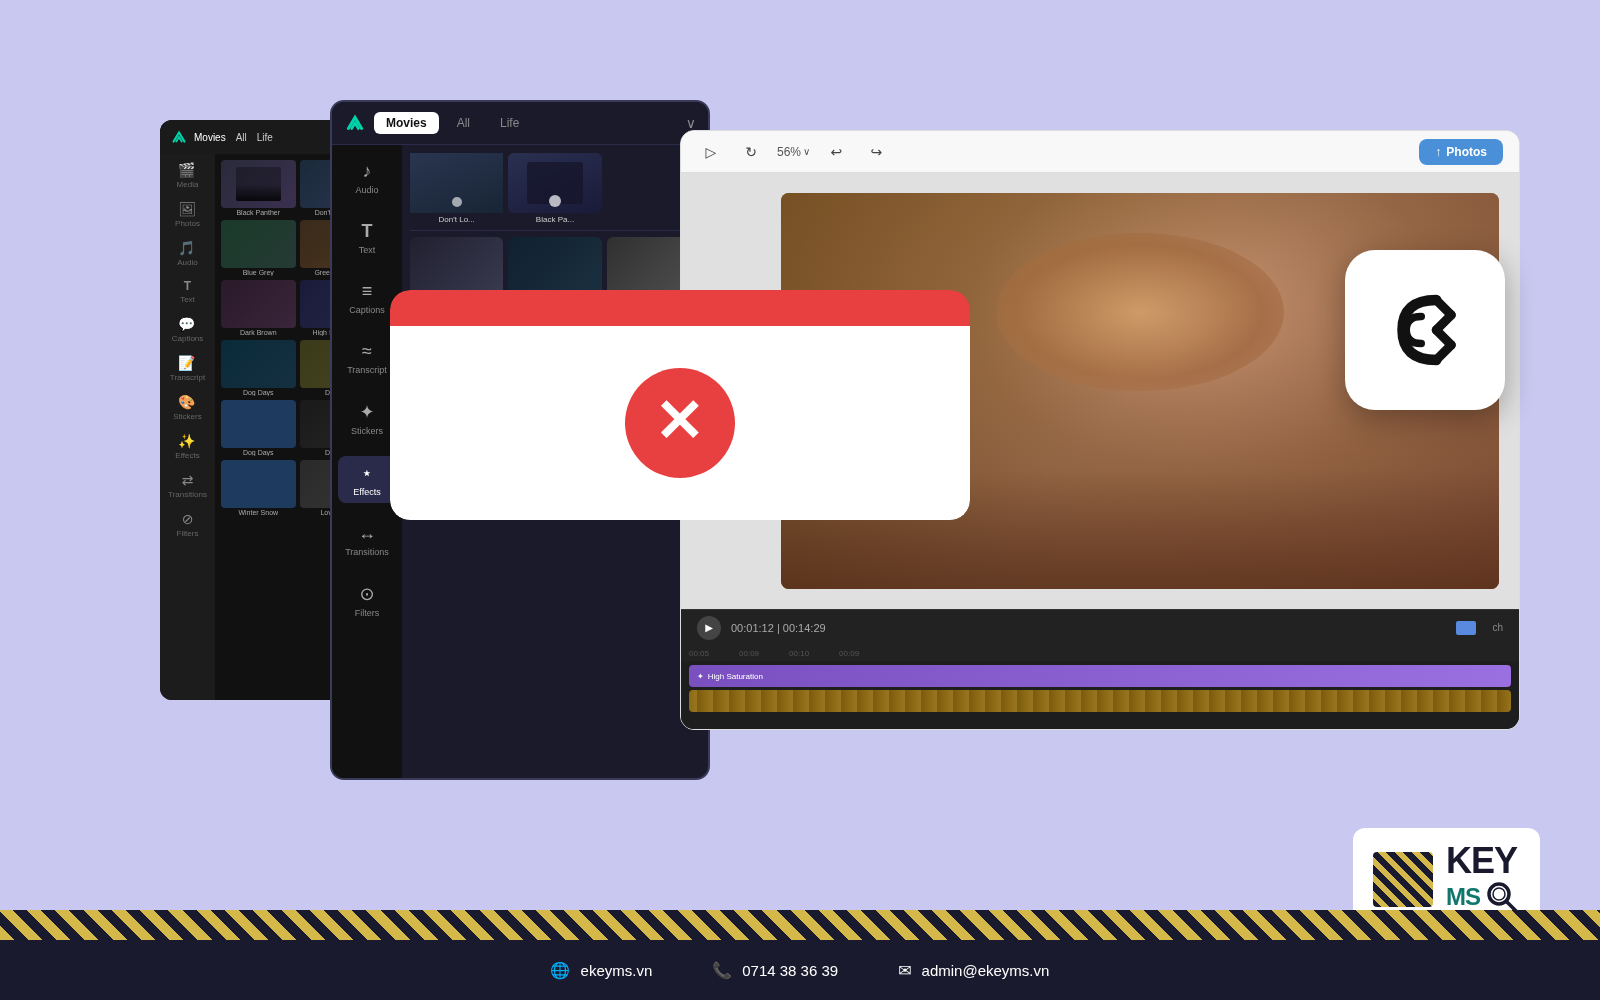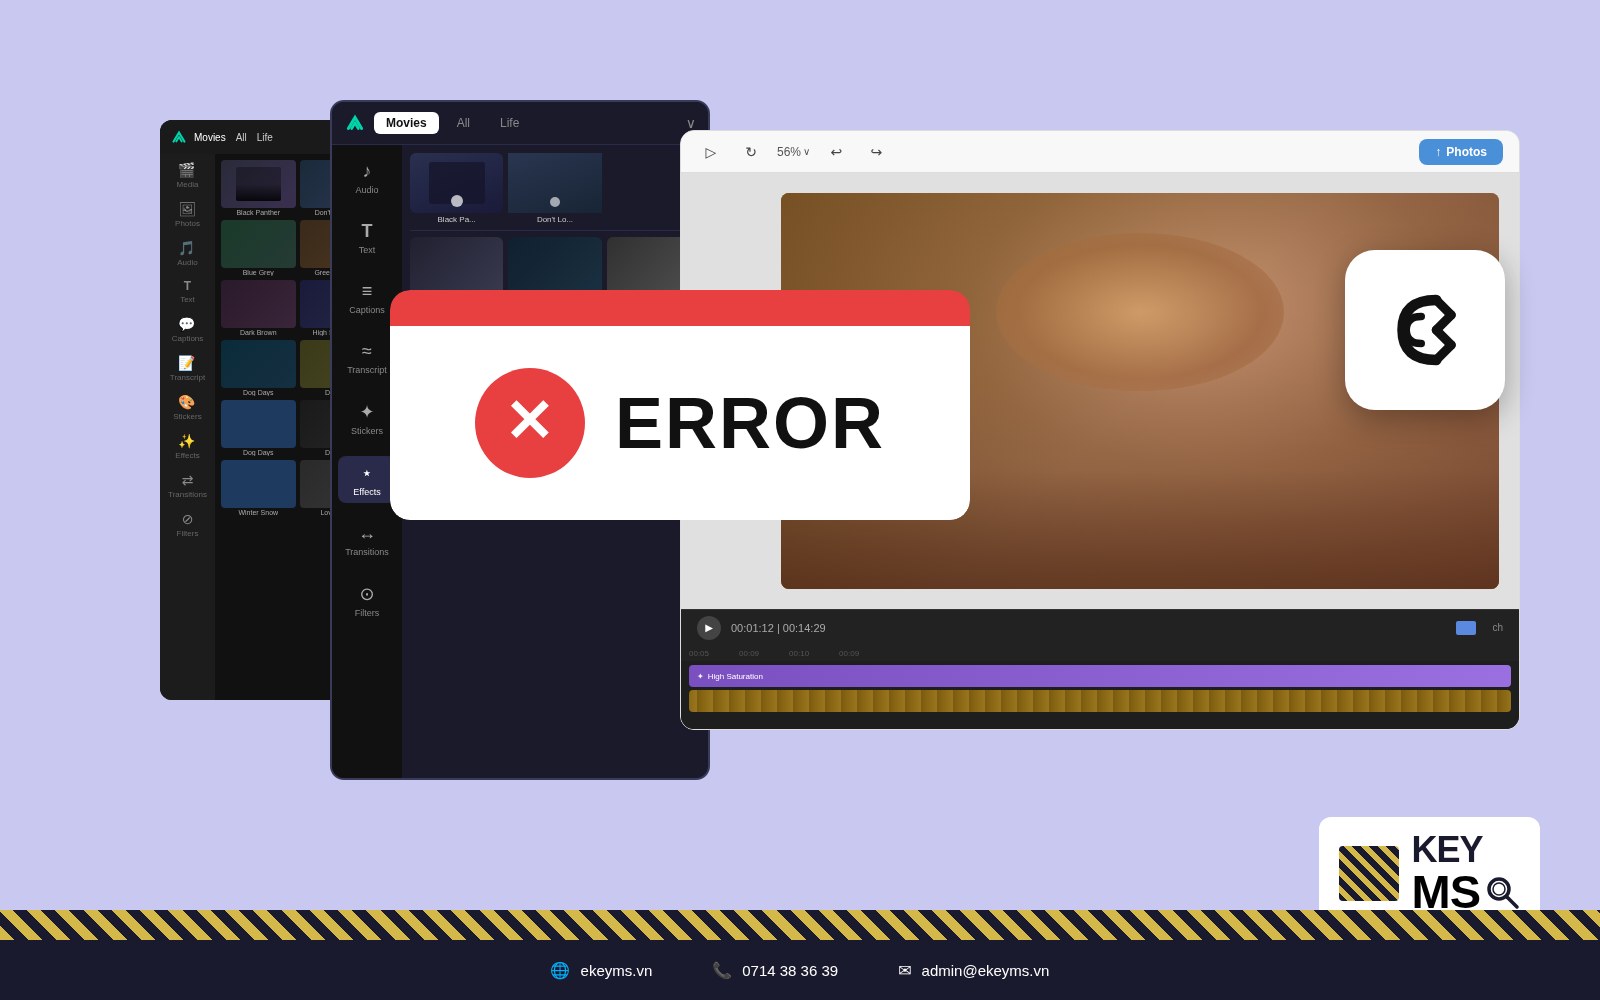--- a/index.html
+++ b/index.html
@@ -671,35 +671,35 @@
 
       <div class="pm-sidebar-item">
         <span class="pm-sidebar-icon">⊙</span>
         <span class="pm-sidebar-label">Filters</span>
       </div>
     </div>
     <div class="pm-content">
 
       <div class="pm-thumb-grid">
         <div>
+          <div class="pm-thumb-img mt2">
+            <div style="width:100%;height:100%;background:linear-gradient(160deg,#2a3550 0%,#182535 100%);position:relative;">
+              <div style="position:absolute;bottom:6px;left:50%;transform:translateX(-50%);width:10px;height:10px;background:#fff;border-radius:50%;opacity:0.6;"></div>
+            </div>
+          </div>
+          <div class="pm-thumb-label">Don't Lo...</div>
+        </div>
+        <div>
           <div class="pm-thumb-img mt1" style="position:relative;overflow:hidden;">
             <div style="position:absolute;inset:0;display:flex;align-items:center;justify-content:center;">
               <div style="width:60%;height:70%;background:rgba(20,20,40,0.7);border-radius:3px;"></div>
             </div>
             <div style="position:absolute;bottom:6px;left:50%;transform:translateX(-50%);width:12px;height:12px;background:#fff;border-radius:50%;opacity:0.7;"></div>
           </div>
           <div class="pm-thumb-label">Black Pa...</div>
-        </div>
-        <div>
-          <div class="pm-thumb-img mt2">
-            <div style="width:100%;height:100%;background:linear-gradient(160deg,#2a3550 0%,#182535 100%);position:relative;">
-              <div style="position:absolute;bottom:6px;left:50%;transform:translateX(-50%);width:10px;height:10px;background:#fff;border-radius:50%;opacity:0.6;"></div>
-            </div>
-          </div>
-          <div class="pm-thumb-label">Don't Lo...</div>
         </div>
       </div>
 
       <div class="section-divider"></div>
 
       <div class="pm-thumb-grid">
         <div>
           <div class="pm-thumb-img" style="background:linear-gradient(135deg,#202030,#3a3a50);"></div>
           <div class="pm-thumb-label">Dog Days</div>
         </div>
@@ -804,21 +804,20 @@
     <line x1="95" y1="80" x2="75" y2="60" stroke="#111" stroke-width="12" stroke-linecap="round"></line>
   </svg>
 </div>
 
 <div class="error-overlay">
   <div class="error-red-bar"></div>
   <div class="error-body">
     <div class="error-circle">
       <span class="error-x">✕</span>
     </div>
-    <div class="error-text">ERROR</div>
   </div>
 </div>
 
 <div class="diagonal-stripes"></div>
 
 <div class="footer-bar">
   <div class="footer-item">
     <span style="font-size:16px;">🌐</span>
     <span>ekeyms.vn</span>
   </div>
@@ -832,21 +831,21 @@
   </div>
 </div>
 
 <div class="keyms-logo">
   <div class="keyms-logo-box">
 
     <div style="width:60px;height:55px;background:repeating-linear-gradient(45deg,#1a1a2e 0px,#1a1a2e 6px,#d4b84a 6px,#d4b84a 12px);border-radius:4px;margin-right:8px;"></div>
     <div style="display:flex;flex-direction:column;">
       <span style="font-size:36px;font-weight:900;color:#1a1a2e;letter-spacing:-1px;line-height:1;">KEY</span>
       <div style="display:flex;align-items:center;">
-        <span style="font-size:47px;font-weight:900;color:#000000;letter-spacing:-1px;line-height:1;">MS</span>
+        <span style="font-size:24px;font-weight:900;color:#0f766e;letter-spacing:-1px;line-height:1;">MS</span>
 
         <div style="width:36px;height:36px;margin-left:4px;position:relative;">
           <svg width="36" height="36" viewBox="0 0 36 36">
             <circle cx="15" cy="15" r="10" fill="none" stroke="#1a1a2e" stroke-width="3.5"></circle>
             <line x1="23" y1="23" x2="33" y2="33" stroke="#1a1a2e" stroke-width="3.5" stroke-linecap="round"></line>
             <circle cx="15" cy="15" r="6" fill="none" stroke="#1a1a2e" stroke-width="1.5"></circle>
           </svg>
         </div>
       </div>
     </div>

